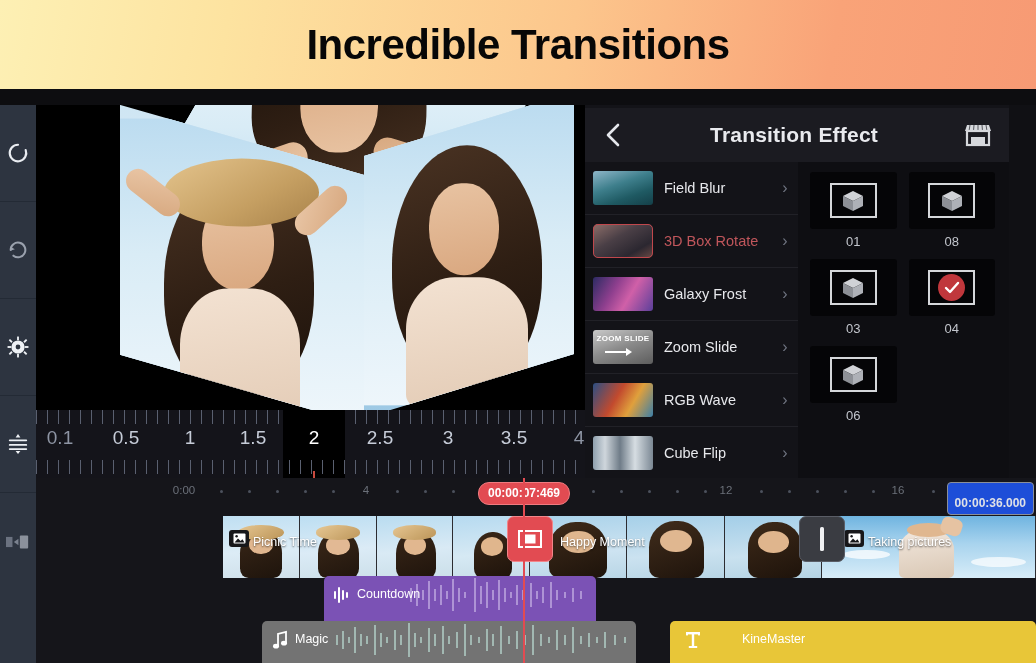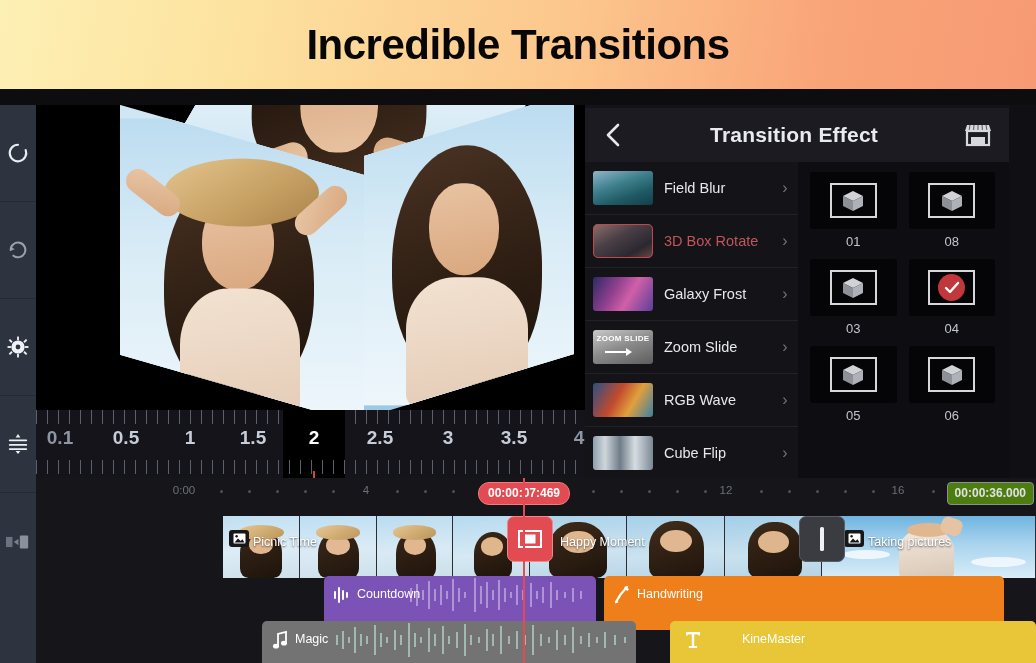--- a/index.html
+++ b/index.html
@@ -70,21 +70,21 @@
   .zruler { position:absolute; left:36px; top:305px; width:549px; height:68px; background:#14141a; }
   .zruler .ticks-top, .zruler .ticks-bot {
     position:absolute; left:0; width:549px; height:14px;
     background-image:repeating-linear-gradient(90deg,#5a6070 0 1px,transparent 1px 11px);
   }
   .zruler .ticks-top { top:0; }
   .zruler .ticks-bot { bottom:4px; }
   .zruler .labels { position:absolute; left:0; top:17px; width:549px; height:32px; }
   .zlab {
     position:absolute; top:0; transform:translateX(-50%);
-    font-size:19px; font-weight:bold; color:#c6ccd8; white-space:nowrap;
+    font-size:19px; font-weight:normal; color:#c6ccd8; white-space:nowrap;
   }
   .zlab.dim { color:#8e95a4; }
   .zlab.cur { color:#ffffff; }
   .zcur-bg { position:absolute; top:-17px; width:62px; height:68px; background:#000; transform:translateX(-50%); }
   .zcur-line { position:absolute; top:44px; width:2px; height:20px; background:#c94a3f; transform:translateX(-50%); }
 
   
   .panel { position:absolute; left:585px; top:0; width:424px; height:475px; background:#131318; }
   .panel-head {
     position:absolute; left:0; top:3px; width:424px; height:54px; background:#1b1b21;
@@ -136,22 +136,22 @@
   .tl-ruler { position:absolute; left:0; top:0; width:1000px; height:28px; }
   .tl-tick { position:absolute; top:12px; width:3px; height:3px; border-radius:50%; background:#4c515d; }
   .tl-num { position:absolute; top:6px; transform:translateX(-50%); font-size:11.5px; color:#6b7079; }
   .tl-cur {
     position:absolute; top:4px; transform:translateX(-50%);
     background:#e24b52; color:#fff; font-size:12px; font-weight:bold;
     padding:3px 9px 4px; border-radius:11px; border:1px solid #f07b80; white-space:nowrap;
   }
   .tl-total {
     position:absolute; top:4px; right:2px;
-    background:#4d7c0f; color:#dfe1e6; font-size:12px; font-weight:bold;
-    padding:3px 7px 4px; border-radius:4px; border:1px solid #8a8f99; white-space:nowrap;
+    background:#1d4ed8; color:#dfe1e6; font-size:12px; font-weight:bold;
+    padding:13px 7px 4px; border-radius:4px; border:1px solid #8a8f99; white-space:nowrap;
   }
   .playhead { position:absolute; top:0; width:2px; height:185px; background:#e24b52; transform:translateX(-50%); z-index:40; }
 
   .track { position:absolute; }
   .vtrack { left:0; top:30px; height:62px; width:1000px; }
   .clip { position:absolute; top:8px; height:62px; overflow:hidden; }
   .clip .frames { position:absolute; inset:0; display:flex; }
   .frm { flex:1; height:100%; position:relative; border-right:1px solid rgba(255,255,255,.10); overflow:hidden; }
   .frm .sky2 { position:absolute; inset:0; }
   .clip-label {
@@ -398,32 +398,20 @@
               <div class="gthumb">
                 <div class="gframe">
                   <div class="check">
                     <svg width="16" height="13" viewBox="0 0 16 13">
                         <path d="M2 7 L6 11 L14 2" fill="none" stroke="#fff" stroke-width="2.4" stroke-linecap="round" stroke-linejoin="round"></path>
                       </svg>
                   </div>
                 </div>
               </div>
               <div class="glabel">04</div>
-            </div>
-            <div class="gcell">
-              <div class="gthumb">
-                <div class="gframe">
-                  <svg width="26" height="24" viewBox="0 0 26 24">
-                    <path d="M13 2 L23 7 L13 12 L3 7 Z" fill="#d0d2d6"></path>
-                      <path d="M3 7 L13 12 L13 22 L3 17 Z" fill="#8d9096"></path>
-                      <path d="M23 7 L13 12 L13 22 L23 17 Z" fill="#aeb1b7"></path>
-                  </svg>
-                </div>
-              </div>
-              <div class="glabel">05</div>
             </div>
             <div class="gcell">
               <div class="gthumb">
                 <div class="gframe">
                   <svg width="26" height="24" viewBox="0 0 26 24">
                     <path d="M13 2 L23 7 L13 12 L3 7 Z" fill="#d0d2d6"></path>
                       <path d="M3 7 L13 12 L13 22 L3 17 Z" fill="#8d9096"></path>
                       <path d="M23 7 L13 12 L13 22 L23 17 Z" fill="#aeb1b7"></path>
                   </svg>
                 </div>
@@ -597,30 +585,20 @@
                 <rect x="1" y="6" width="2" height="8" rx="1"></rect>
                 <rect x="5" y="2" width="2" height="16" rx="1"></rect>
                 <rect x="9" y="5" width="2" height="10" rx="1"></rect>
                 <rect x="13" y="7" width="2" height="6" rx="1"></rect>
               </g>
           </svg>
         </div>
         <div class="a-label">Countdown</div>
       </div>
 
-      <div class="atrack" style="left:568px;top:98px;width:400px;background:#ef7f1a;">
-        <div class="a-icon">
-          <svg width="18" height="20" viewBox="0 0 18 20">
-            <path d="M3 17 C5 13 10 6 14 2" stroke="#fff" stroke-width="2.2" fill="none" stroke-linecap="round"></path>
-            <path d="M2 18.5 L5.5 17.2 L3.3 15 Z" fill="#fff"></path>
-            <path d="M12.4 1.2 L16 4.2 L14.4 6 L11 3 Z" fill="#fff"></path>
-          </svg>
-        </div>
-        <div class="a-label">Handwriting</div>
-      </div>
 
       <div class="atrack" style="left:226px;top:143px;width:374px;background:#737373;">
         <svg class="wave" viewBox="0 0 374 38" preserveAspectRatio="none">
           <g fill="#c8f0e6">
             <rect x="74" y="14" width="2" height="10"></rect>
               <rect x="80" y="10" width="2" height="18"></rect>
               <rect x="86" y="16" width="2" height="6"></rect>
             <rect x="92" y="6" width="2" height="26"></rect>
               <rect x="98" y="13" width="2" height="12"></rect>
               <rect x="104" y="15" width="2" height="8"></rect>

